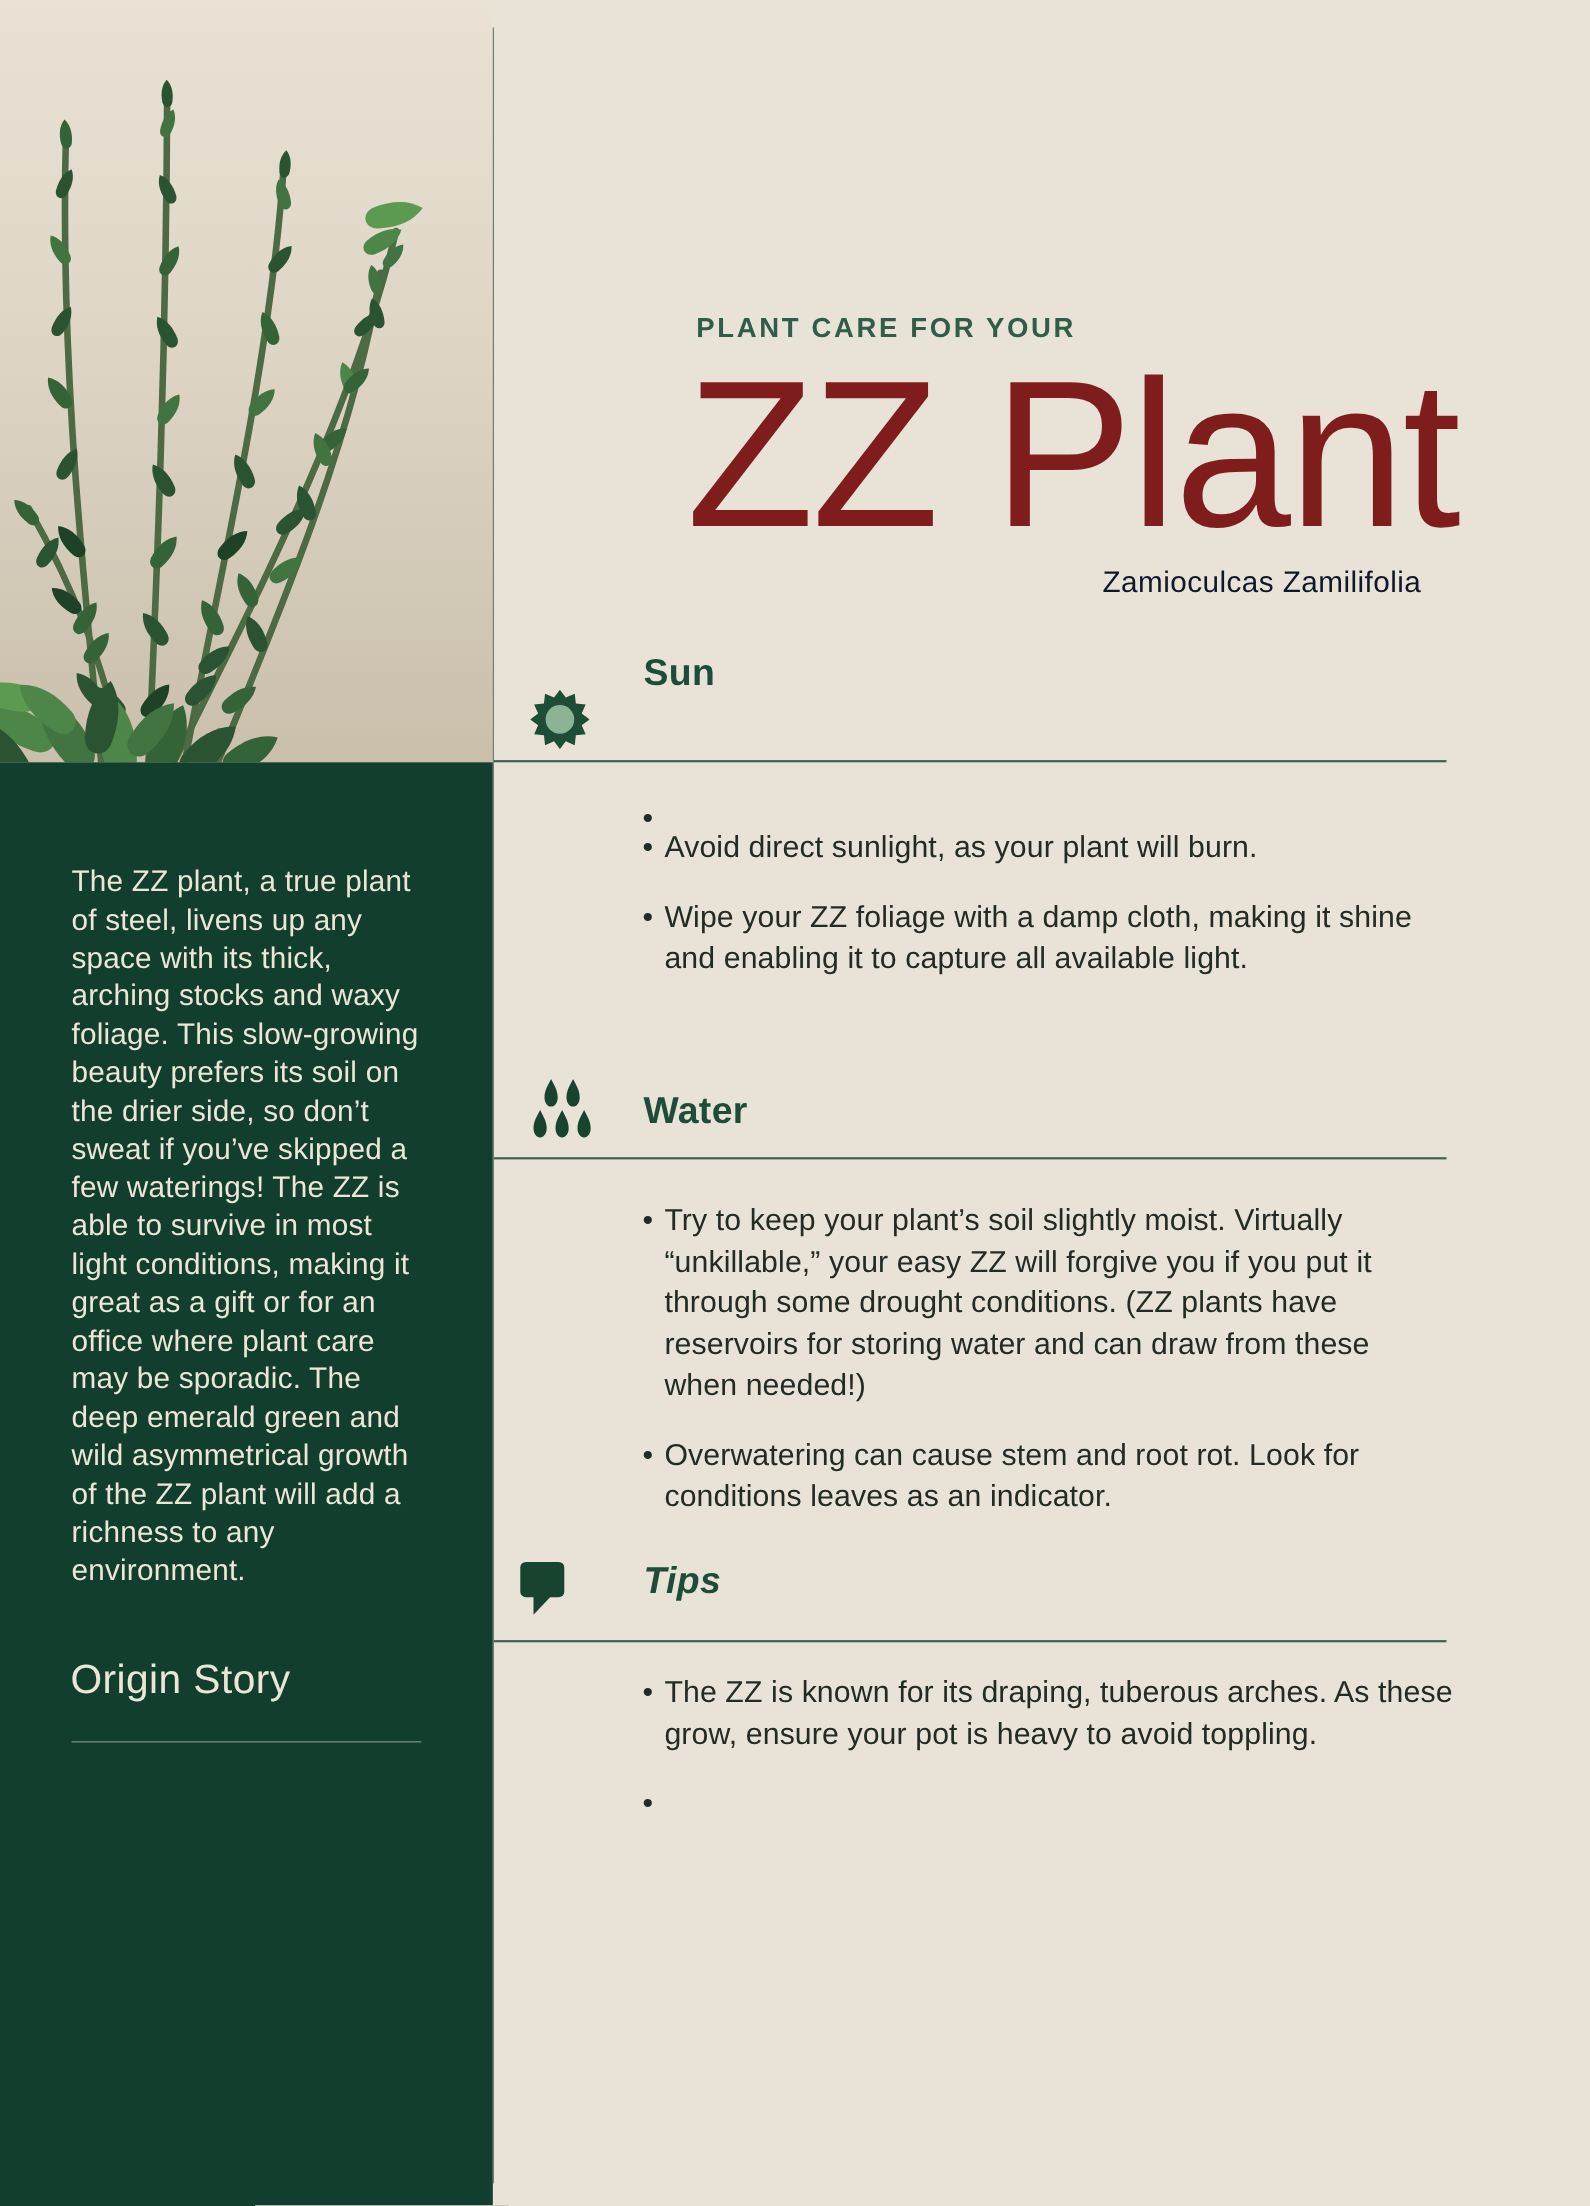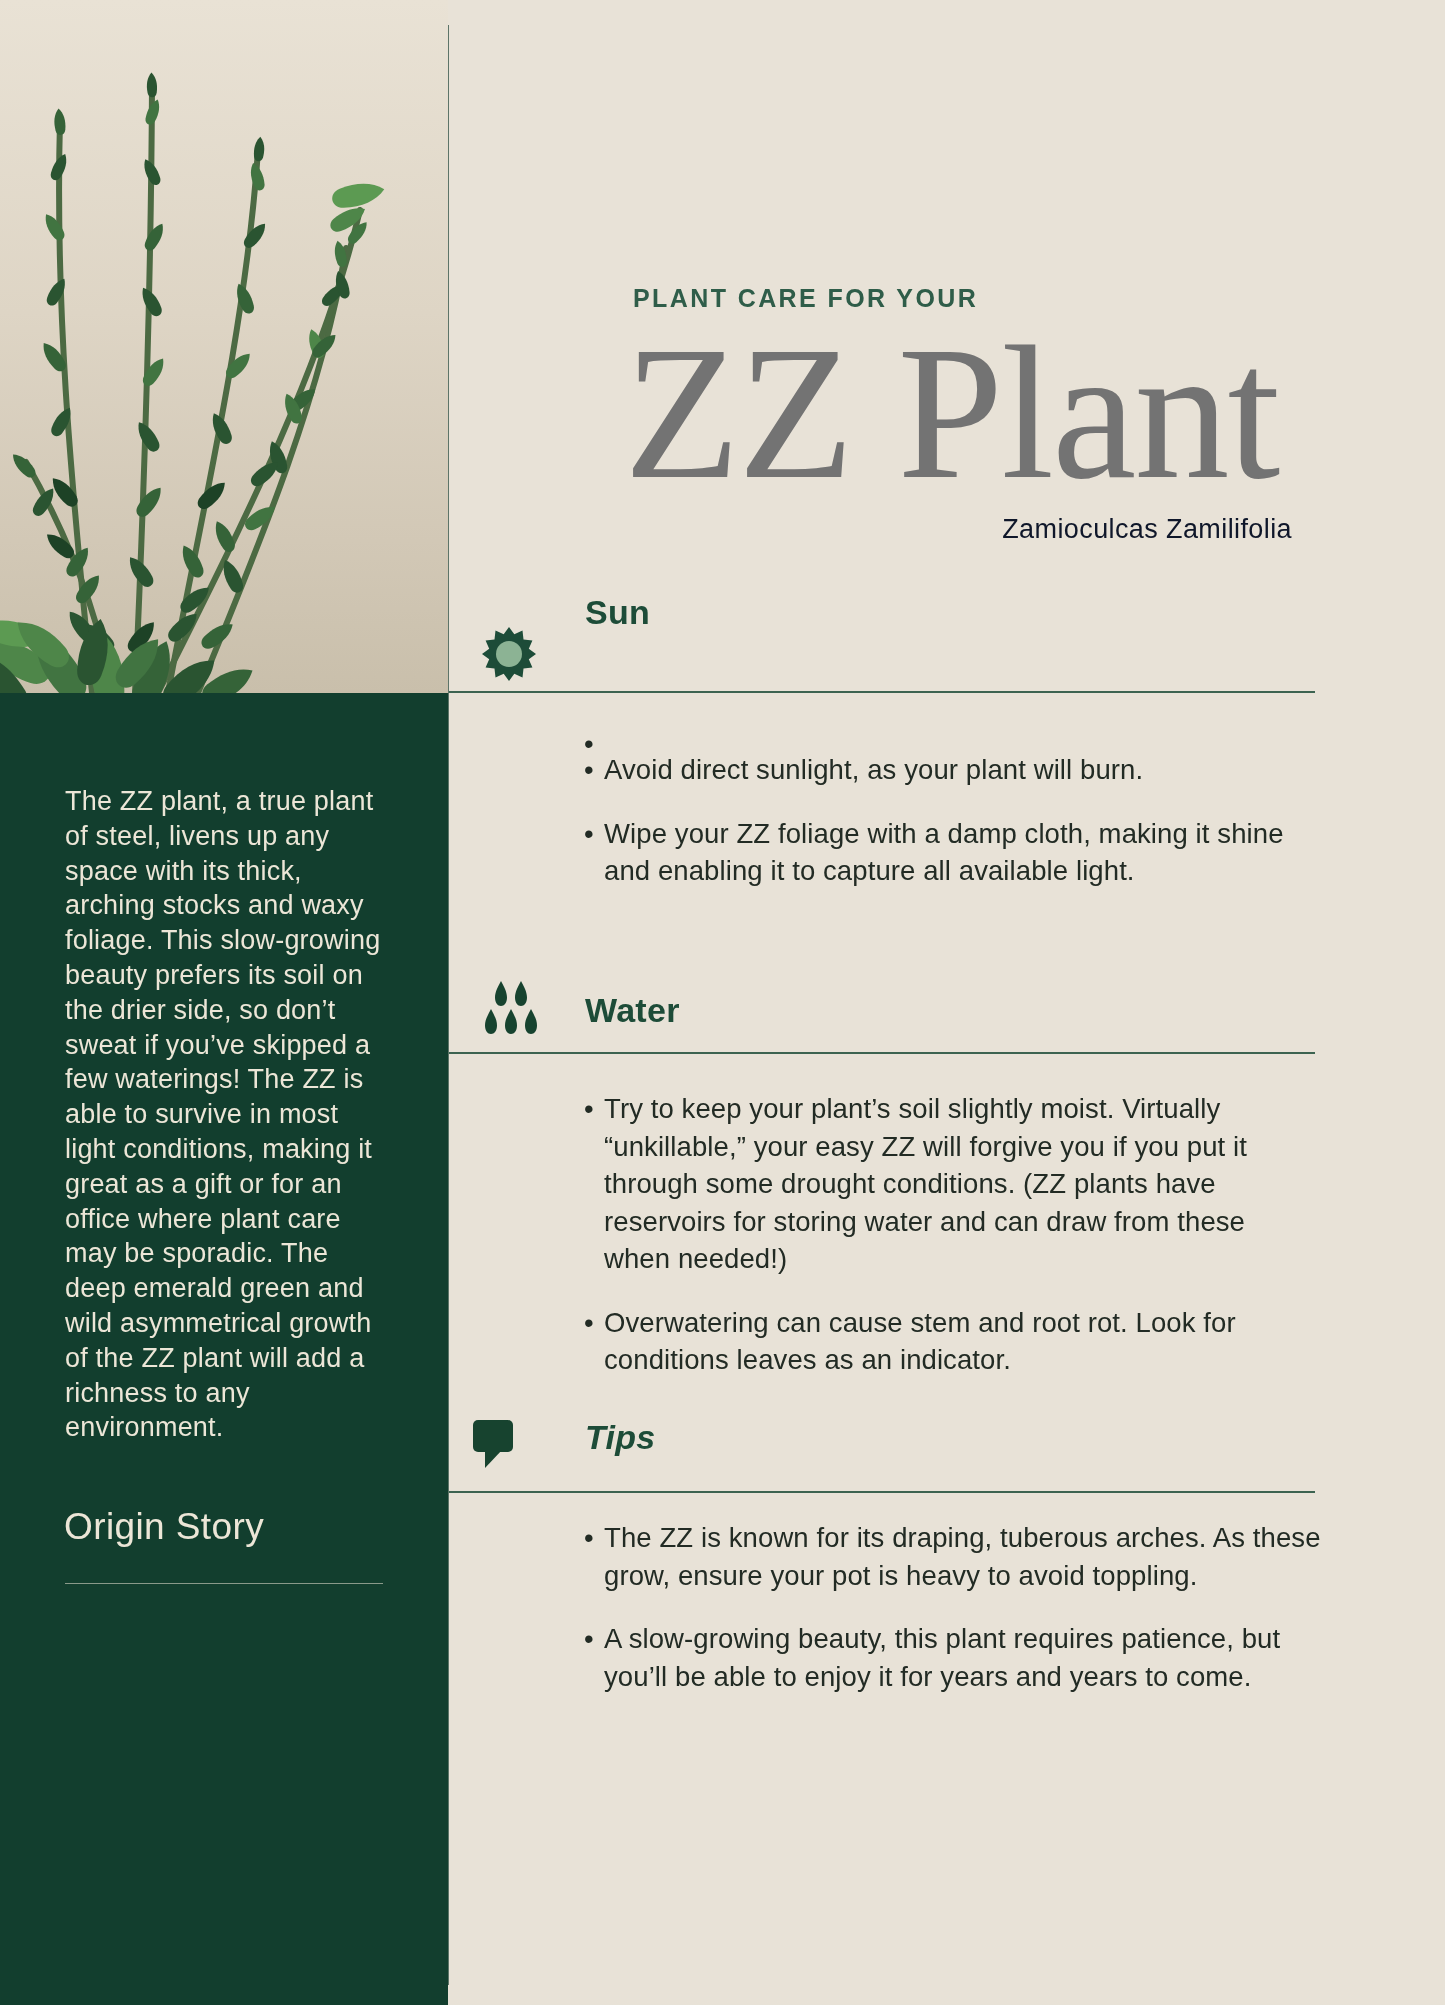--- a/index.html
+++ b/index.html
@@ -36,22 +36,22 @@
     background:rgba(236,230,215,.55);
   }
   .origin-text{top:1620px;}
   
   .eyebrow{
     position:absolute;left:633px;top:284px;
     color:#2f5d49;font-size:25px;font-weight:700;letter-spacing:2.4px;
   }
   .title{
     position:absolute;left:624px;top:318px;margin:0;
-    font-family:Liberation Serif, serif;font-weight:400;
-    font-size:190px;line-height:1;color:#737373;letter-spacing:-2px;
+    font-family:Liberation Sans, sans-serif;font-weight:400;
+    font-size:190px;line-height:1;color:#7f1d1d;letter-spacing:-2px;
     white-space:nowrap;
   }
   .subtitle{
     position:absolute;left:626px;top:514px;width:666px;text-align:right;
     color:#0f172a;font-size:27px;font-weight:400;letter-spacing:.4px;
   }
   
   .sec-icon{position:absolute;}
   .sec-icon.sun{left:482px;top:627px;}
   .sec-icon.water{left:484px;top:979px;}
@@ -258,17 +258,16 @@
         <rect x="2" y="0" width="40" height="32" rx="5"></rect>
         <path d="M14,30 L14,48 L31,30 Z"></path>
       </g>
     </svg>
   </span>
   <h3 class="sec-title tips">Tips</h3>
   <div class="sec-rule tips"></div>
   <ul class="bullets tips">
     <li><span class="dot">•</span><span class="txt">The ZZ is known for its draping, tuberous arches. As these
 grow, ensure your pot is heavy to avoid toppling.</span></li>
-    <li><span class="dot">•</span><span class="txt">A slow-growing beauty, this plant requires patience, but
-you’ll be able to enjoy it for years and years to come.</span></li>
+    <li><span class="dot">•</span></li>
   </ul>
 
 </div>
 
 </body></html>

